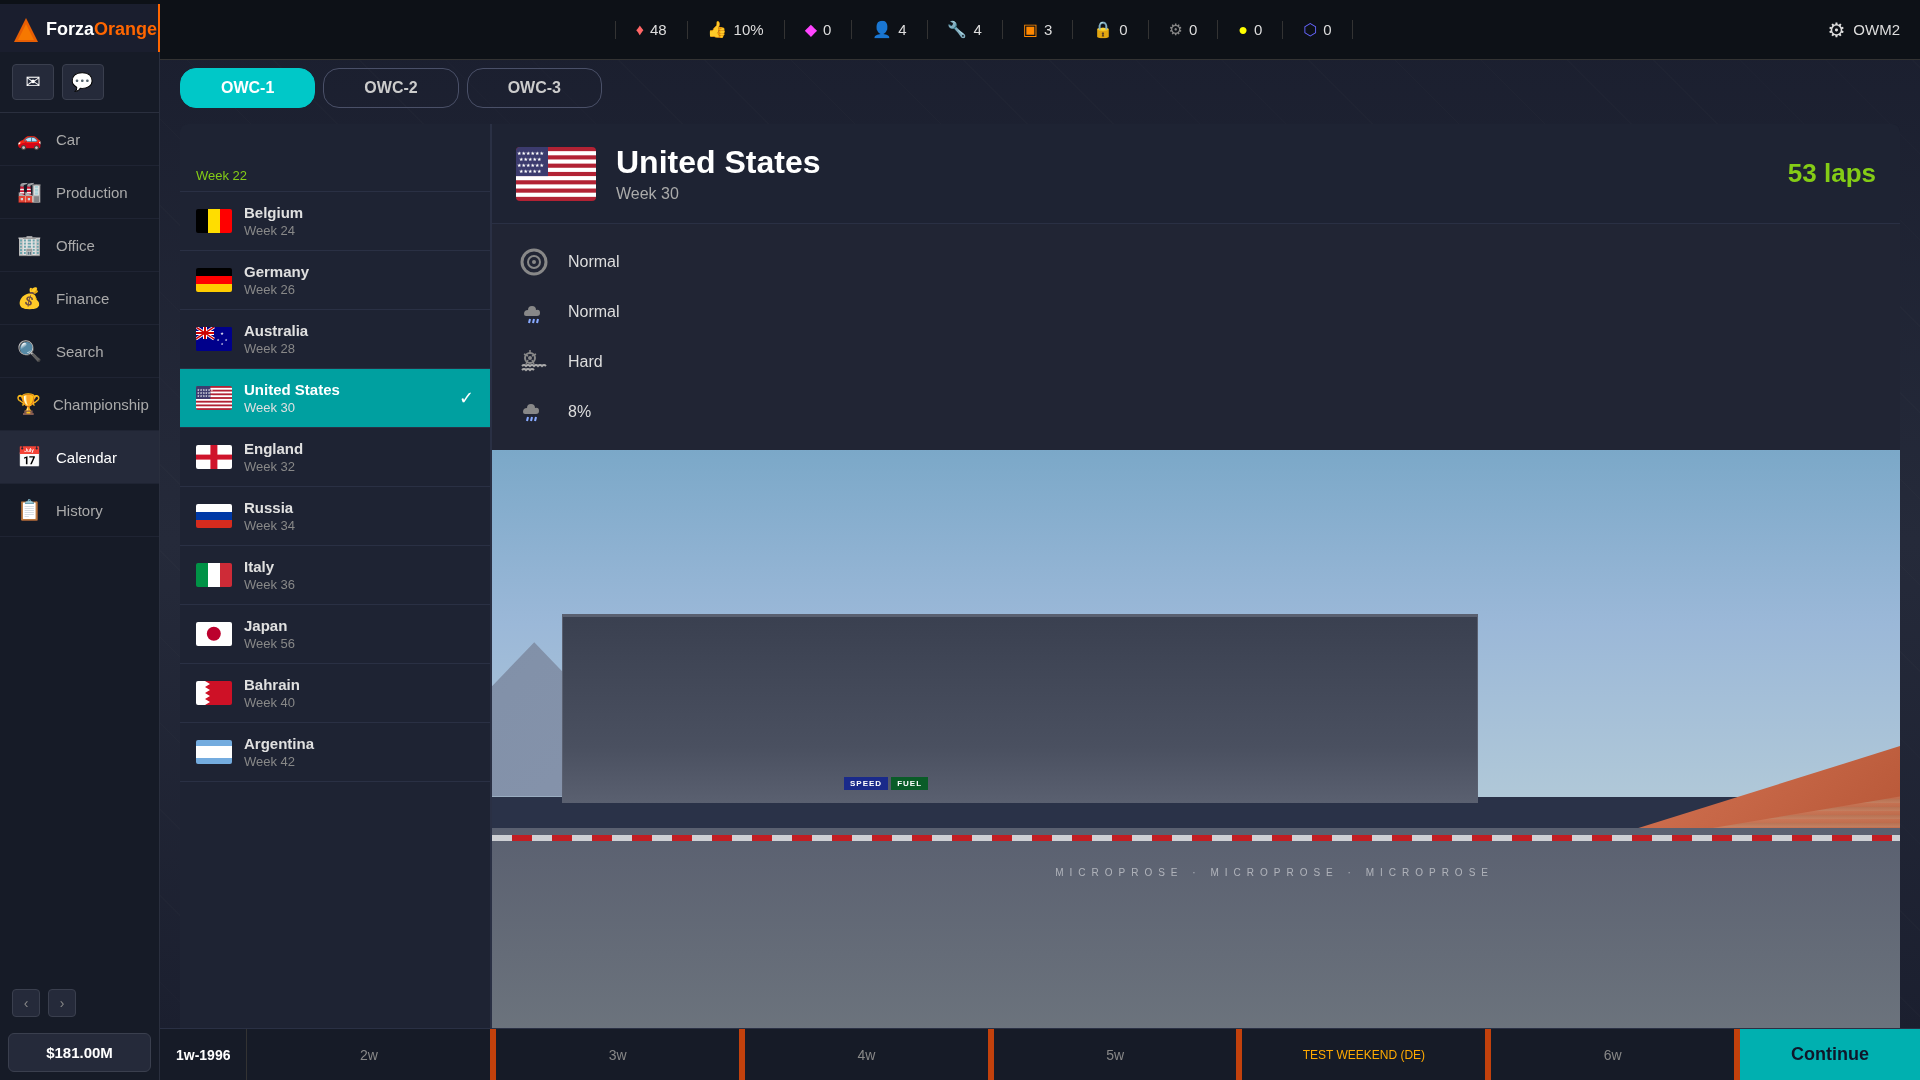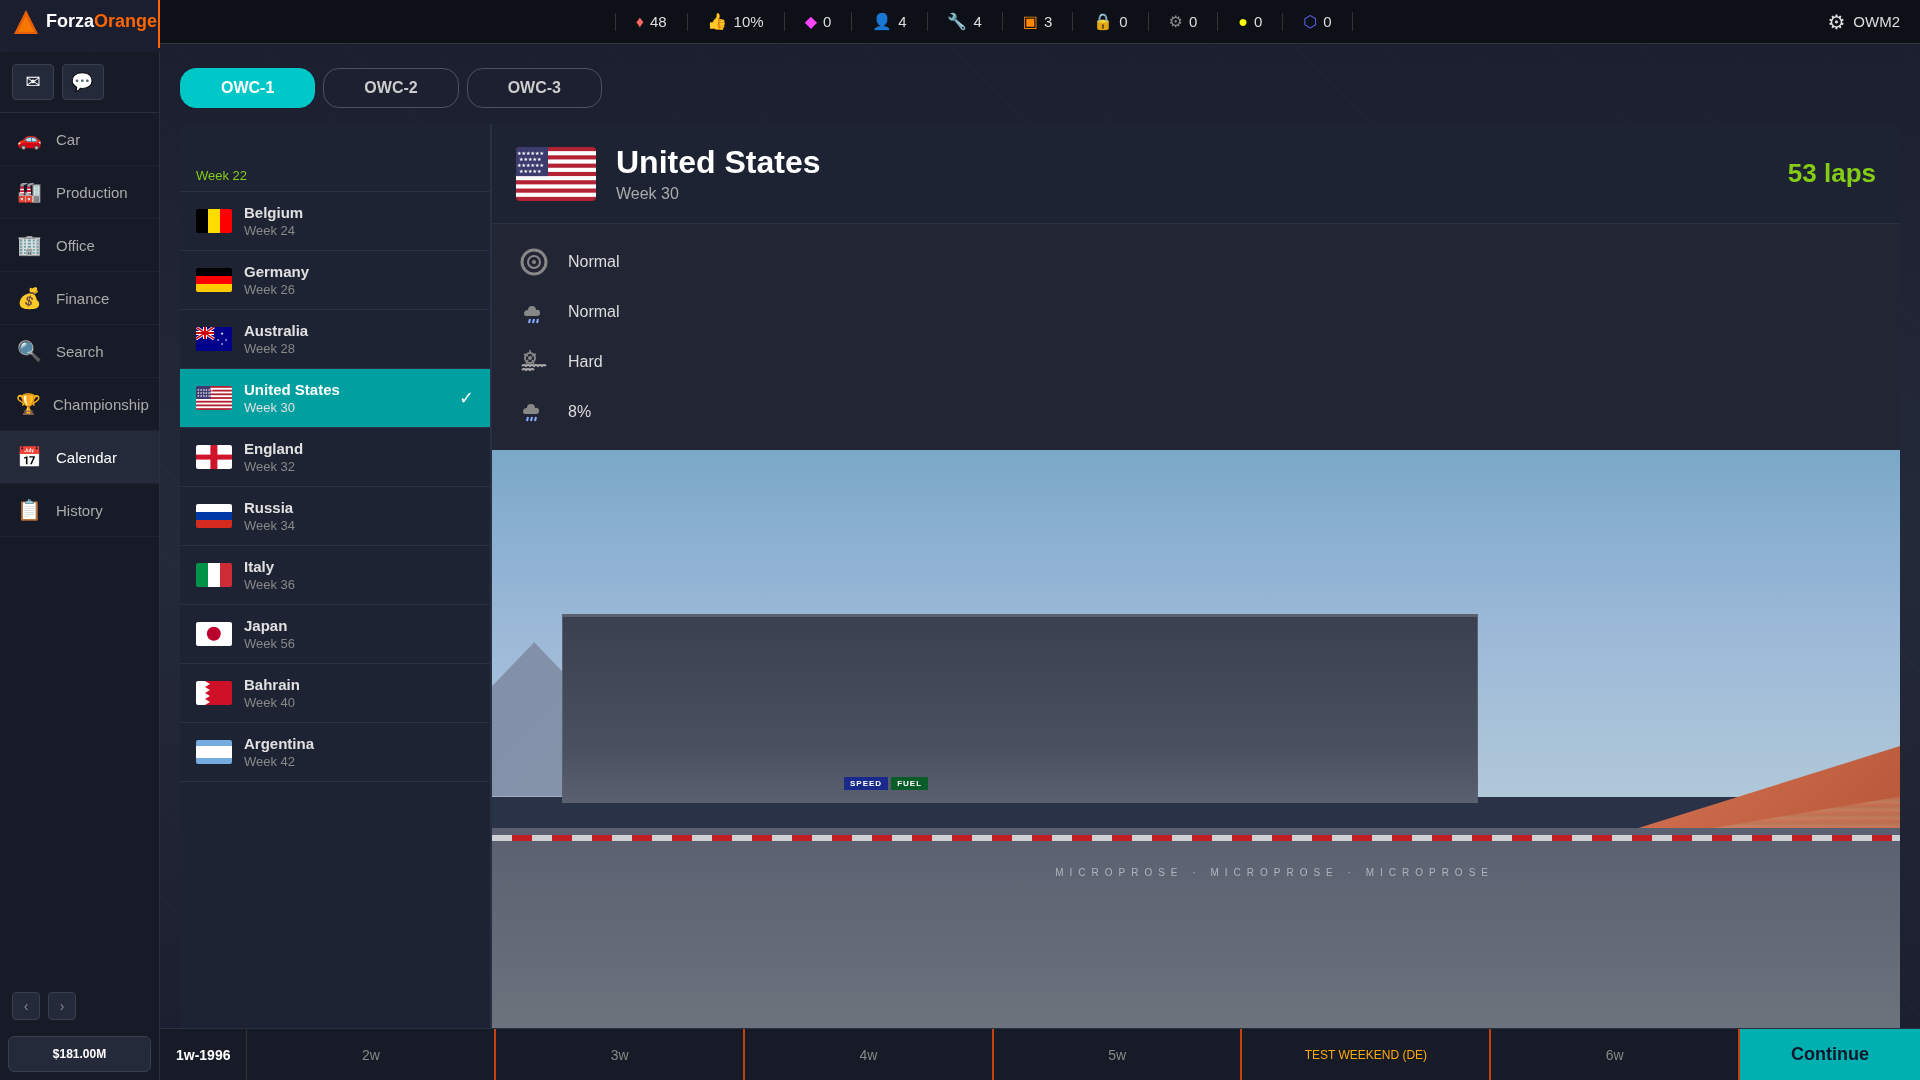--- a/index.html
+++ b/index.html
@@ -28,21 +28,21 @@
         linear-gradient(180deg, #1a1e2e 0%, #252a3a 50%, #1a1e2e 100%);
       z-index: 0;
     }
 
     
     .top-bar {
       position: absolute;
       top: 0;
       left: 0;
       right: 0;
-      height: 44px;
+      height: 60px;
       background: #0d1117;
       display: flex;
       align-items: center;
       z-index: 10;
       border-bottom: 1px solid #333;
     }
 
     .top-bar-logo {
       width: 160px;
       height: 52px;
@@ -173,21 +173,21 @@
       font-size: 14px;
     }
 
     .balance-btn {
       margin: 8px;
       padding: 10px;
       background: #252a3a;
       border: 1px solid #3a3f4e;
       border-radius: 6px;
       text-align: center;
-      font-size: 12px;
+      font-size: 15px;
       font-weight: bold;
       color: #fff;
       cursor: pointer;
     }
 
     
     .main-content {
       position: absolute;
       left: 160px;
       top: 52px;
@@ -489,21 +489,21 @@
       height: 100%;
     }
 
     .week-marker {
       flex: 1;
       display: flex;
       align-items: center;
       justify-content: center;
       font-size: 14px;
       color: #888;
-      border-right: 2px solid #c2410c;
+      border-right: 6px solid #c2410c;
       height: 100%;
     }
 
     .week-marker.special {
       color: #ffaa00;
       font-size: 12px;
     }
 
     .continue-btn {
       padding: 0 40px;

